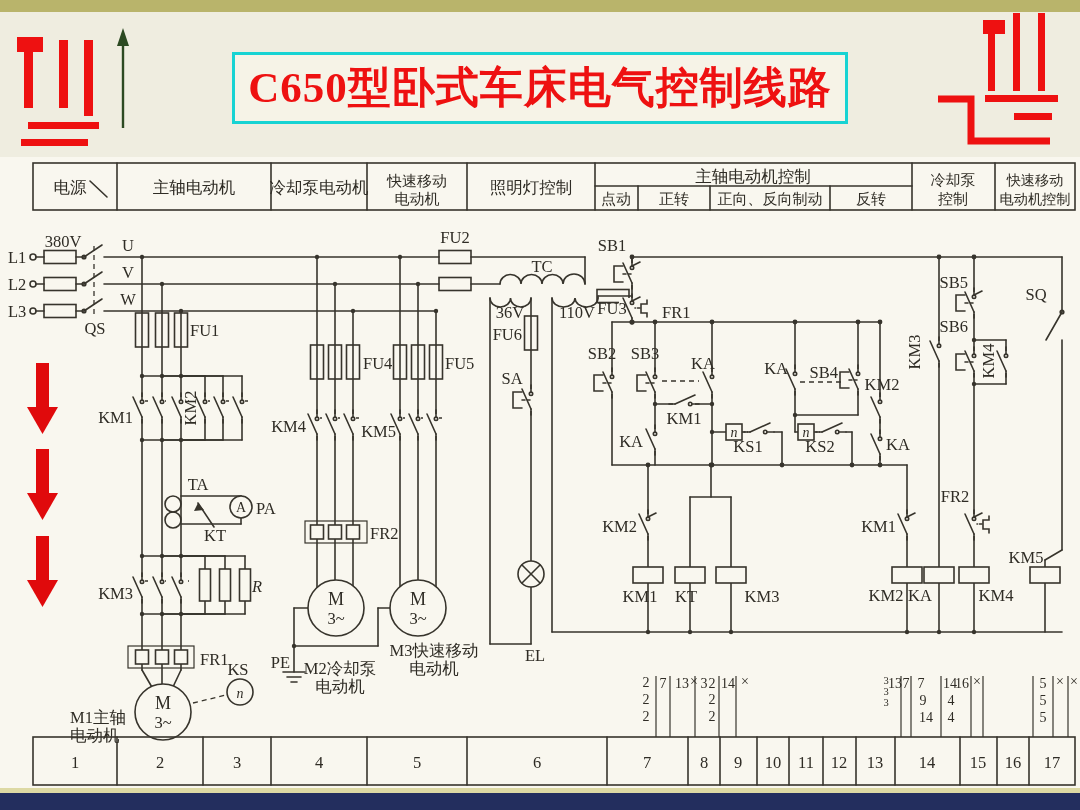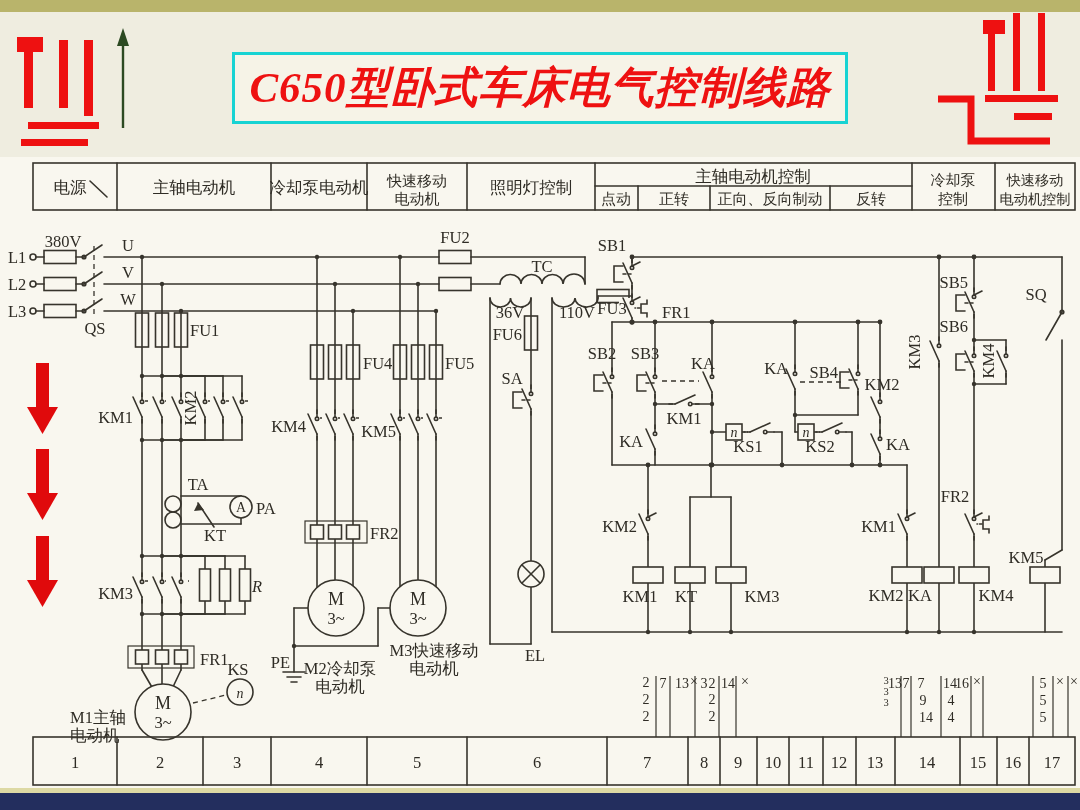--- a/index.html
+++ b/index.html
@@ -3,21 +3,21 @@
 <meta charset="utf-8">
 <style>
   html,body{margin:0;padding:0;background:#888;}
   .slide{position:relative;width:1080px;height:810px;background:#efede0;overflow:hidden;
          font-family:"Liberation Serif",serif;}
   .topbar{position:absolute;left:0;top:0;width:1080px;height:12px;background:#b9b46b;}
   .paper{position:absolute;left:0;top:157px;width:1080px;height:633px;background:#f9f7ef;}
   .oliveline{position:absolute;left:0;top:788px;width:1080px;height:5px;background:#ddd9a4;}
   .navybar{position:absolute;left:0;top:793px;width:1080px;height:17px;background:#232e5e;}
   .title-banner{position:absolute;left:232px;top:52px;width:610px;height:66px;
-    border:3px solid #17d3d3;background:#f6f3e7;display:flex;align-items:center;justify-content:center;font-style:italic;}
+    border:3px solid #17d3d3;background:#f6f3e7;display:flex;align-items:center;justify-content:center;}
   .title-banner span{color:#ee1111;font-size:43px;font-weight:bold;letter-spacing:1px;
     font-family:"Liberation Serif",serif;white-space:nowrap;}
   .abs{position:absolute;}
   .sch{position:absolute;left:0;top:0;}
   svg .wire{stroke:#37342c;stroke-width:1.6;fill:none;stroke-linecap:round;}
   svg .thin{stroke:#37342c;stroke-width:1.2;fill:none;}
   svg .dash{stroke:#37342c;stroke-width:1.3;fill:none;stroke-dasharray:5,4;}
   svg .dot{fill:#37342c;stroke:none;}
   svg text{fill:#2f2c25;font-family:"Liberation Serif",serif;font-size:16.5px;
            text-anchor:middle;stroke:none;}

